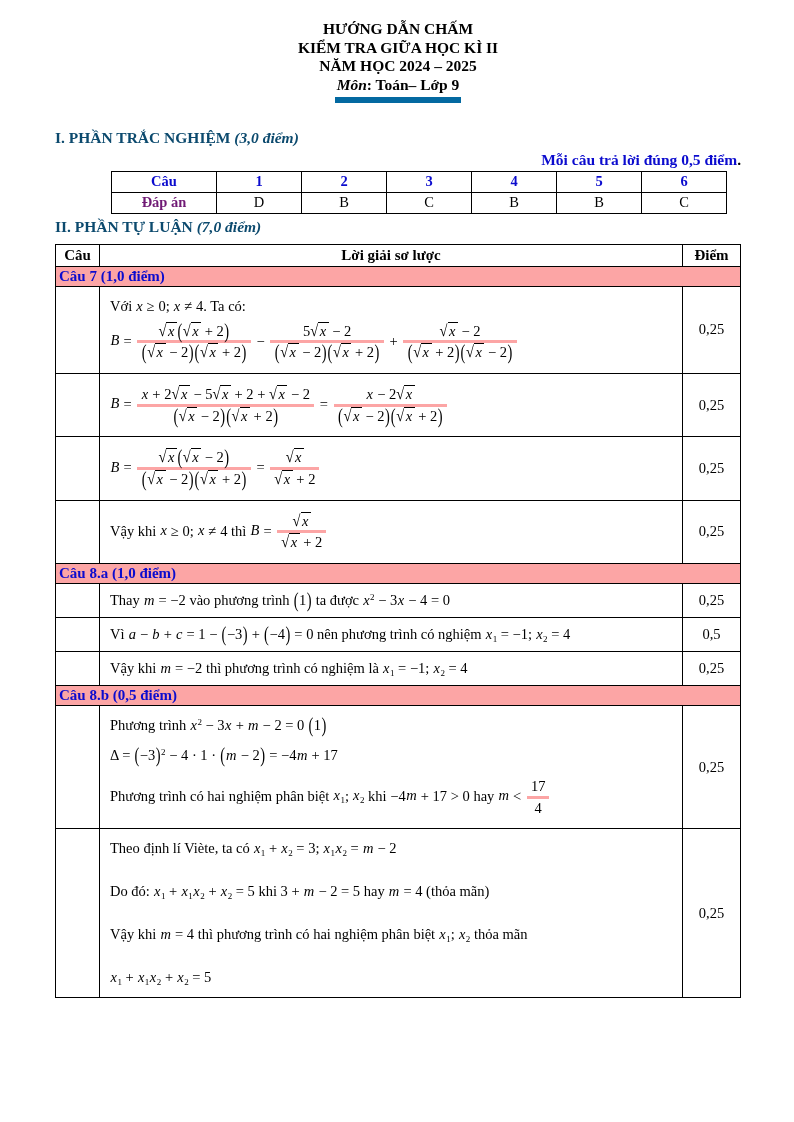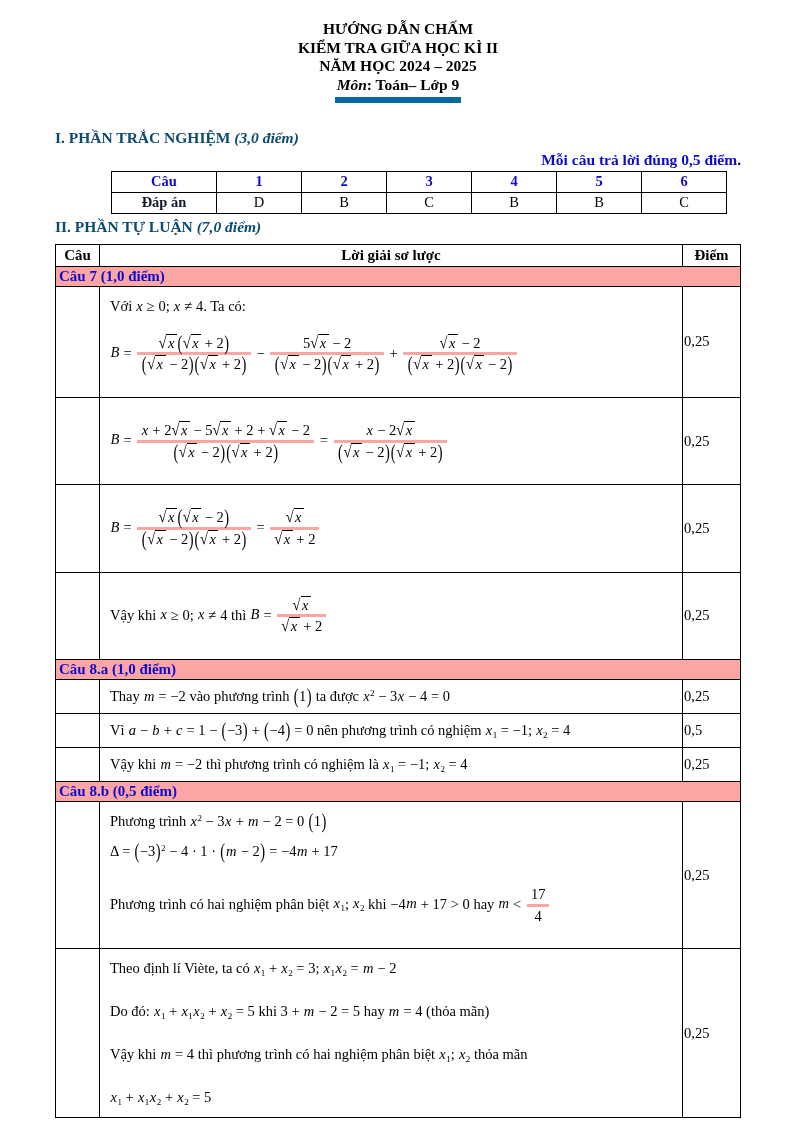--- a/index.html
+++ b/index.html
@@ -19,40 +19,40 @@
   .sec2{margin-top:4px;}
   .h-note{font-style:italic;}
   .mcq-note{text-align:right;color:#0b0bce;font-weight:bold;font-size:15.5px;margin-top:4px;}
   .mcq-note .period{color:#000;}
   
   table.ans{border-collapse:collapse;margin-left:56px;margin-top:2px;text-align:center;}
   .ans td{border:1px solid #000;height:20px;padding:0 2px;font-size:14.5px;}
   .ans td.c0{width:100px;}
   .ans td.cn{width:80px;}
   .ans tr.hdr td{color:#0b0bce;font-weight:bold;}
-  .ans tr.vals td.c0{color:#0f172a;font-weight:bold;}
+  .ans tr.vals td.c0{color:#701a75;font-weight:bold;}
   
   table.main{border-collapse:collapse;width:100%;margin-top:8px;table-layout:fixed;}
   .main th,.main td{border:1px solid #000;vertical-align:middle;}
   .main th{font-size:15px;padding:2px;}
   col.c-cau{width:44px;} col.c-diem{width:58px;}
   tr.band td{background:#fca5a5;color:#0b0bce;font-weight:bold;font-size:15px;padding:1px 3px;}
   td.loi{padding:6px 10px;}
-  td.diem{font-size:14.5px;}
+  td.diem{text-align:center;font-size:14.5px;}
   tr.r-tall td.loi{padding:9px 10px;}
   .mline{margin:2px 0;}
   .mline + .mline{margin-top:7px;}
   .gap8b1 .mline + .mline{margin-top:13px;}
   .gap8b2 .mline + .mline{margin-top:26px;}
   
   .math{font-family:"Liberation Serif","DejaVu Serif",serif;font-size:14.5px;}
   .math i{font-style:italic;padding:0 .5px;}
   .math sup{font-size:.62em;vertical-align:.55em;line-height:0;}
   .math sub{font-size:.62em;vertical-align:-.3em;line-height:0;}
-  .frac{display:inline-block;vertical-align:middle;text-align:center;margin:12px 2px;line-height:1.15;}
+  .frac{display:inline-block;vertical-align:middle;text-align:center;margin:0 2px;line-height:1.15;}
   .fn,.fd{display:block;padding:1px 4px;}
   .fd{border-top:3px solid #fca5a5;}
   .sq{white-space:nowrap;}
   .sqs{display:inline-block;transform:scaleY(1.12);transform-origin:50% 60%;}
   .sqv{border-top:1px solid #000;padding:0 2px 0 1px;}
   .bp{display:inline-block;transform:scaleY(1.42);transform-origin:50% 52%;font-style:normal;padding:0 .5px;}
 </style>
 </head>
 <body>
 

